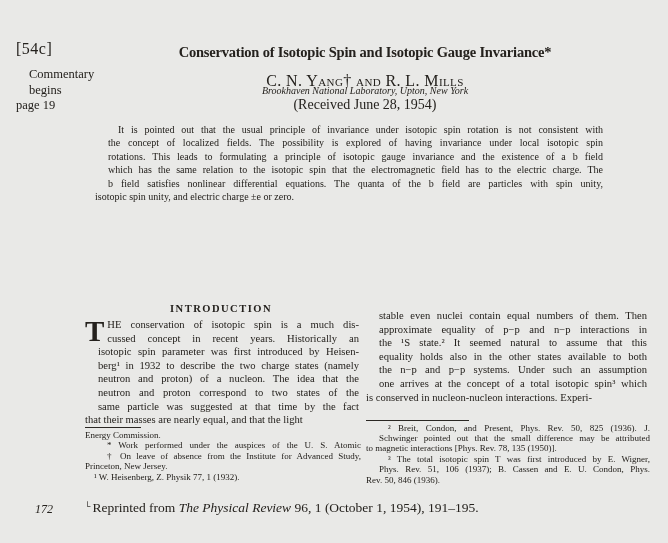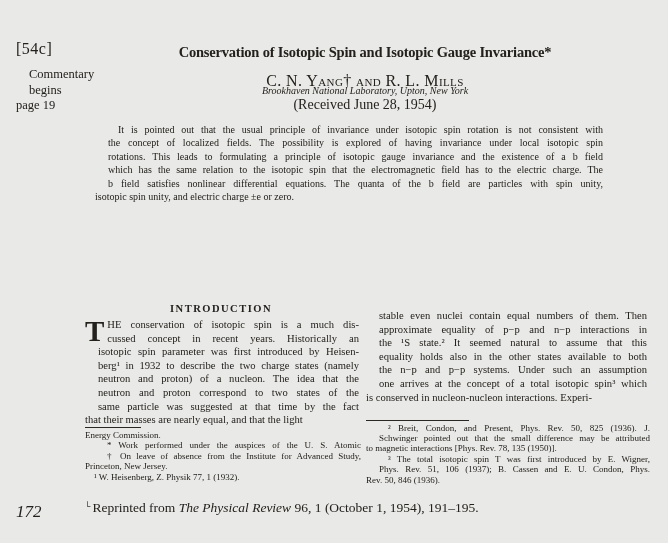--- a/index.html
+++ b/index.html
@@ -73,22 +73,22 @@
 
   .fn-rule { background: #2a2723; height: 1px; }
   .rule-left  { left: 85px;  top: 427px; width: 56px; }
   .rule-right { left: 366px; top: 420px; width: 103px; }
 
   .fn-block { font-size: 9px; line-height: 10.4px; }
   .fn-left  { left: 85px;  top: 430px; width: 276px; }
   .fn-right { left: 366px; top: 422.5px; width: 284px; }
 
   .page-number {
-    left: 16px; top: 502px;
-    font-size: 17px; font-style: italic;
+    left: 35px; top: 502px;
+    font-size: 12px; font-style: italic;
   }
   .reprint-line {
     left: 85px; top: 500px; width: 560px;
     font-size: 13.5px;
   }
   .reprint-mark {
     font-family: "DejaVu Sans", sans-serif;
     font-size: 9px; vertical-align: 2px; padding-right: 2px; color: #3a3733;
   }
   .journal-italic { font-style: italic; }

